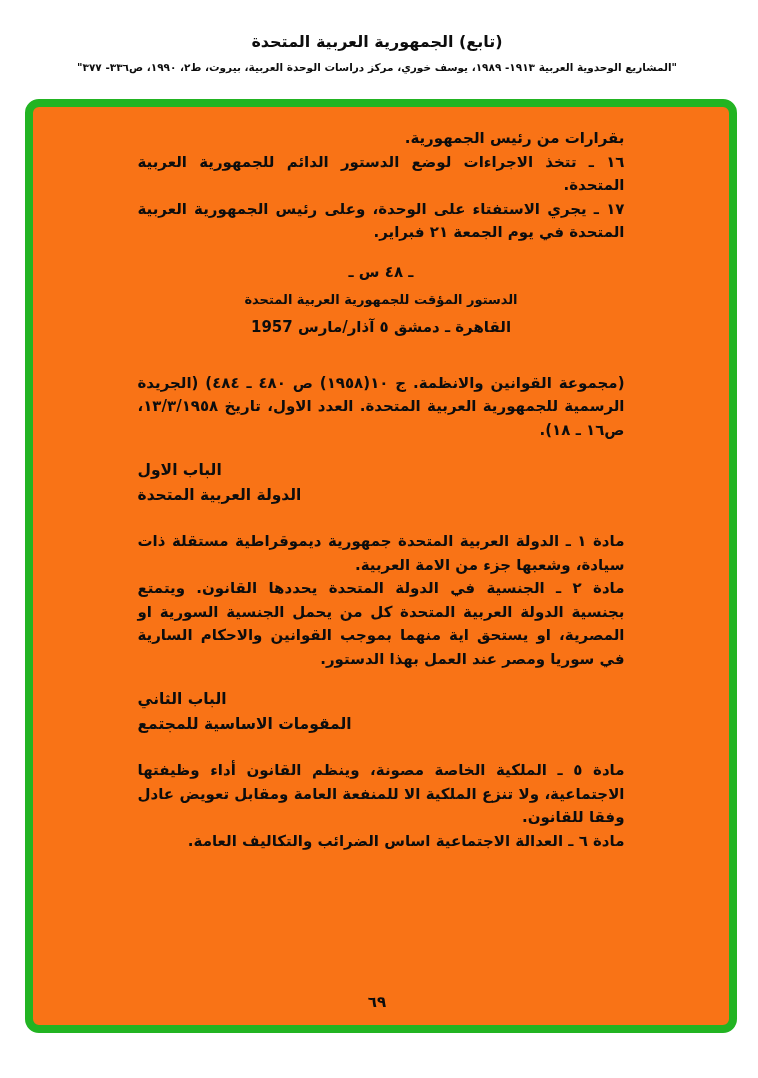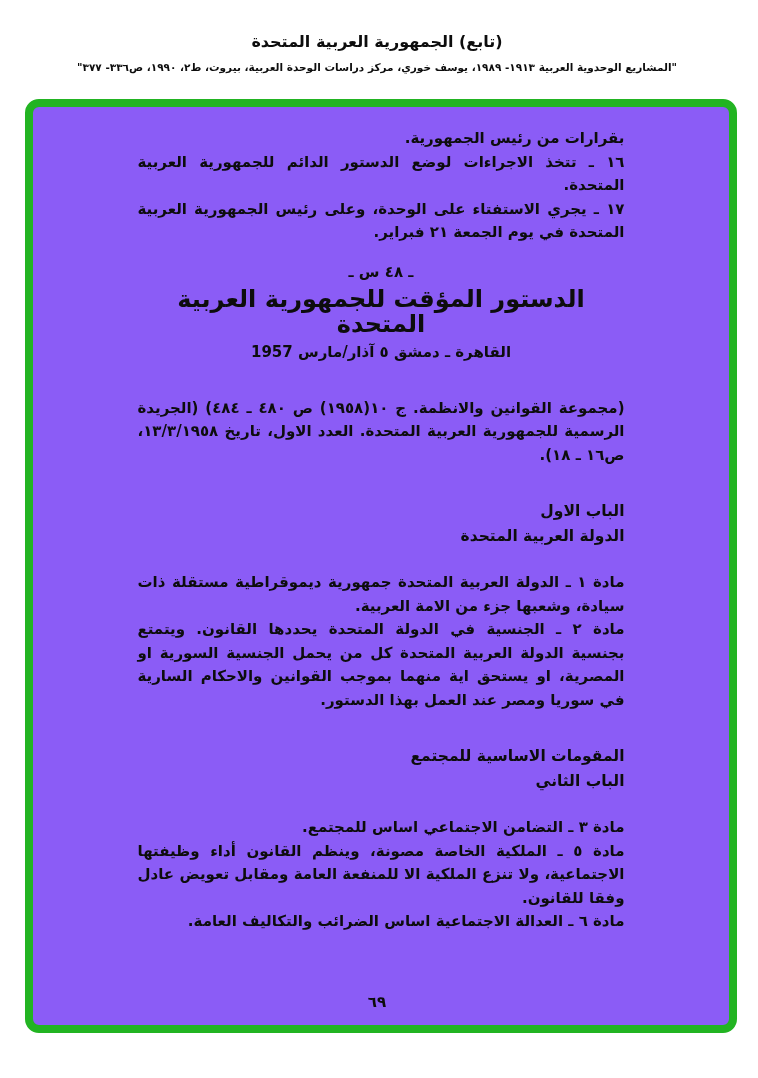--- a/index.html
+++ b/index.html
@@ -33,21 +33,21 @@
   }
   .green-box {
     position: absolute;
     left: 25px;
     top: 99px;
     width: 712px;
     height: 934px;
     box-sizing: border-box;
     border: 8px solid #0ea5e9;
     border-radius: 14px;
-    background: #8b5cf6;
+    background: #f97316;
   }
   .text-column {
     width: 487px;
     margin: 0 auto;
     padding-top: 20px;
     direction: rtl;
     text-align: justify;
     font-size: 15px;
     font-weight: bold;
     line-height: 23.5px;
@@ -57,32 +57,32 @@
   }
   .doc-heading {
     text-align: center;
     margin: 15px 0 32px 0;
     line-height: 25px;
   }
   .doc-number {
     font-size: 15px;
   }
   .doc-title {
-    font-size: 24px;
+    font-size: 13px;
     margin-top: 2px;
   }
   .doc-subtitle {
     font-size: 15px;
     margin-top: 3px;
   }
   .source-note {
   }
   .section-heading {
-    text-align: right;
-    margin: 32px 0 22px 0;
+    text-align: left;
+    margin: 16px 0 22px 0;
     font-size: 15.5px;
     line-height: 25px;
   }
   .page-number {
     position: absolute;
     top: 993px;
     left: 0;
     width: 100%;
     text-align: center;
     font-size: 15px;
@@ -116,25 +116,24 @@
 
       <div class="section-heading">
         <div>الباب الاول</div>
         <div>الدولة العربية المتحدة</div>
       </div>
 
       <p class="body-par">مادة ١ ـ الدولة العربية المتحدة جمهورية ديموقراطية مستقلة ذات سيادة، وشعبها جزء من الامة العربية.</p>
       <p class="body-par">مادة ٢ ـ الجنسية في الدولة المتحدة يحددها القانون. ويتمتع بجنسية الدولة العربية المتحدة كل من يحمل الجنسية السورية او المصرية، او يستحق اية منهما بموجب القوانين والاحكام السارية في سوريا ومصر عند العمل بهذا الدستور.</p>
 
       <div class="section-heading">
+        <div>الباب الثاني</div>
         <div>المقومات الاساسية للمجتمع</div>
-        <div>الباب الثاني</div>
       </div>
 
-      <p class="body-par">مادة ٣ ـ التضامن الاجتماعي اساس للمجتمع.</p>
       <p class="body-par">مادة ٥ ـ الملكية الخاصة مصونة، وينظم القانون أداء وظيفتها الاجتماعية، ولا تنزع الملكية الا للمنفعة العامة ومقابل تعويض عادل وفقا للقانون.</p>
       <p class="body-par">مادة ٦ ـ العدالة الاجتماعية اساس الضرائب والتكاليف العامة.</p>
 
     </div>
   </div>
 
   <div class="page-number">٦٩</div>
 
 </div>
 

